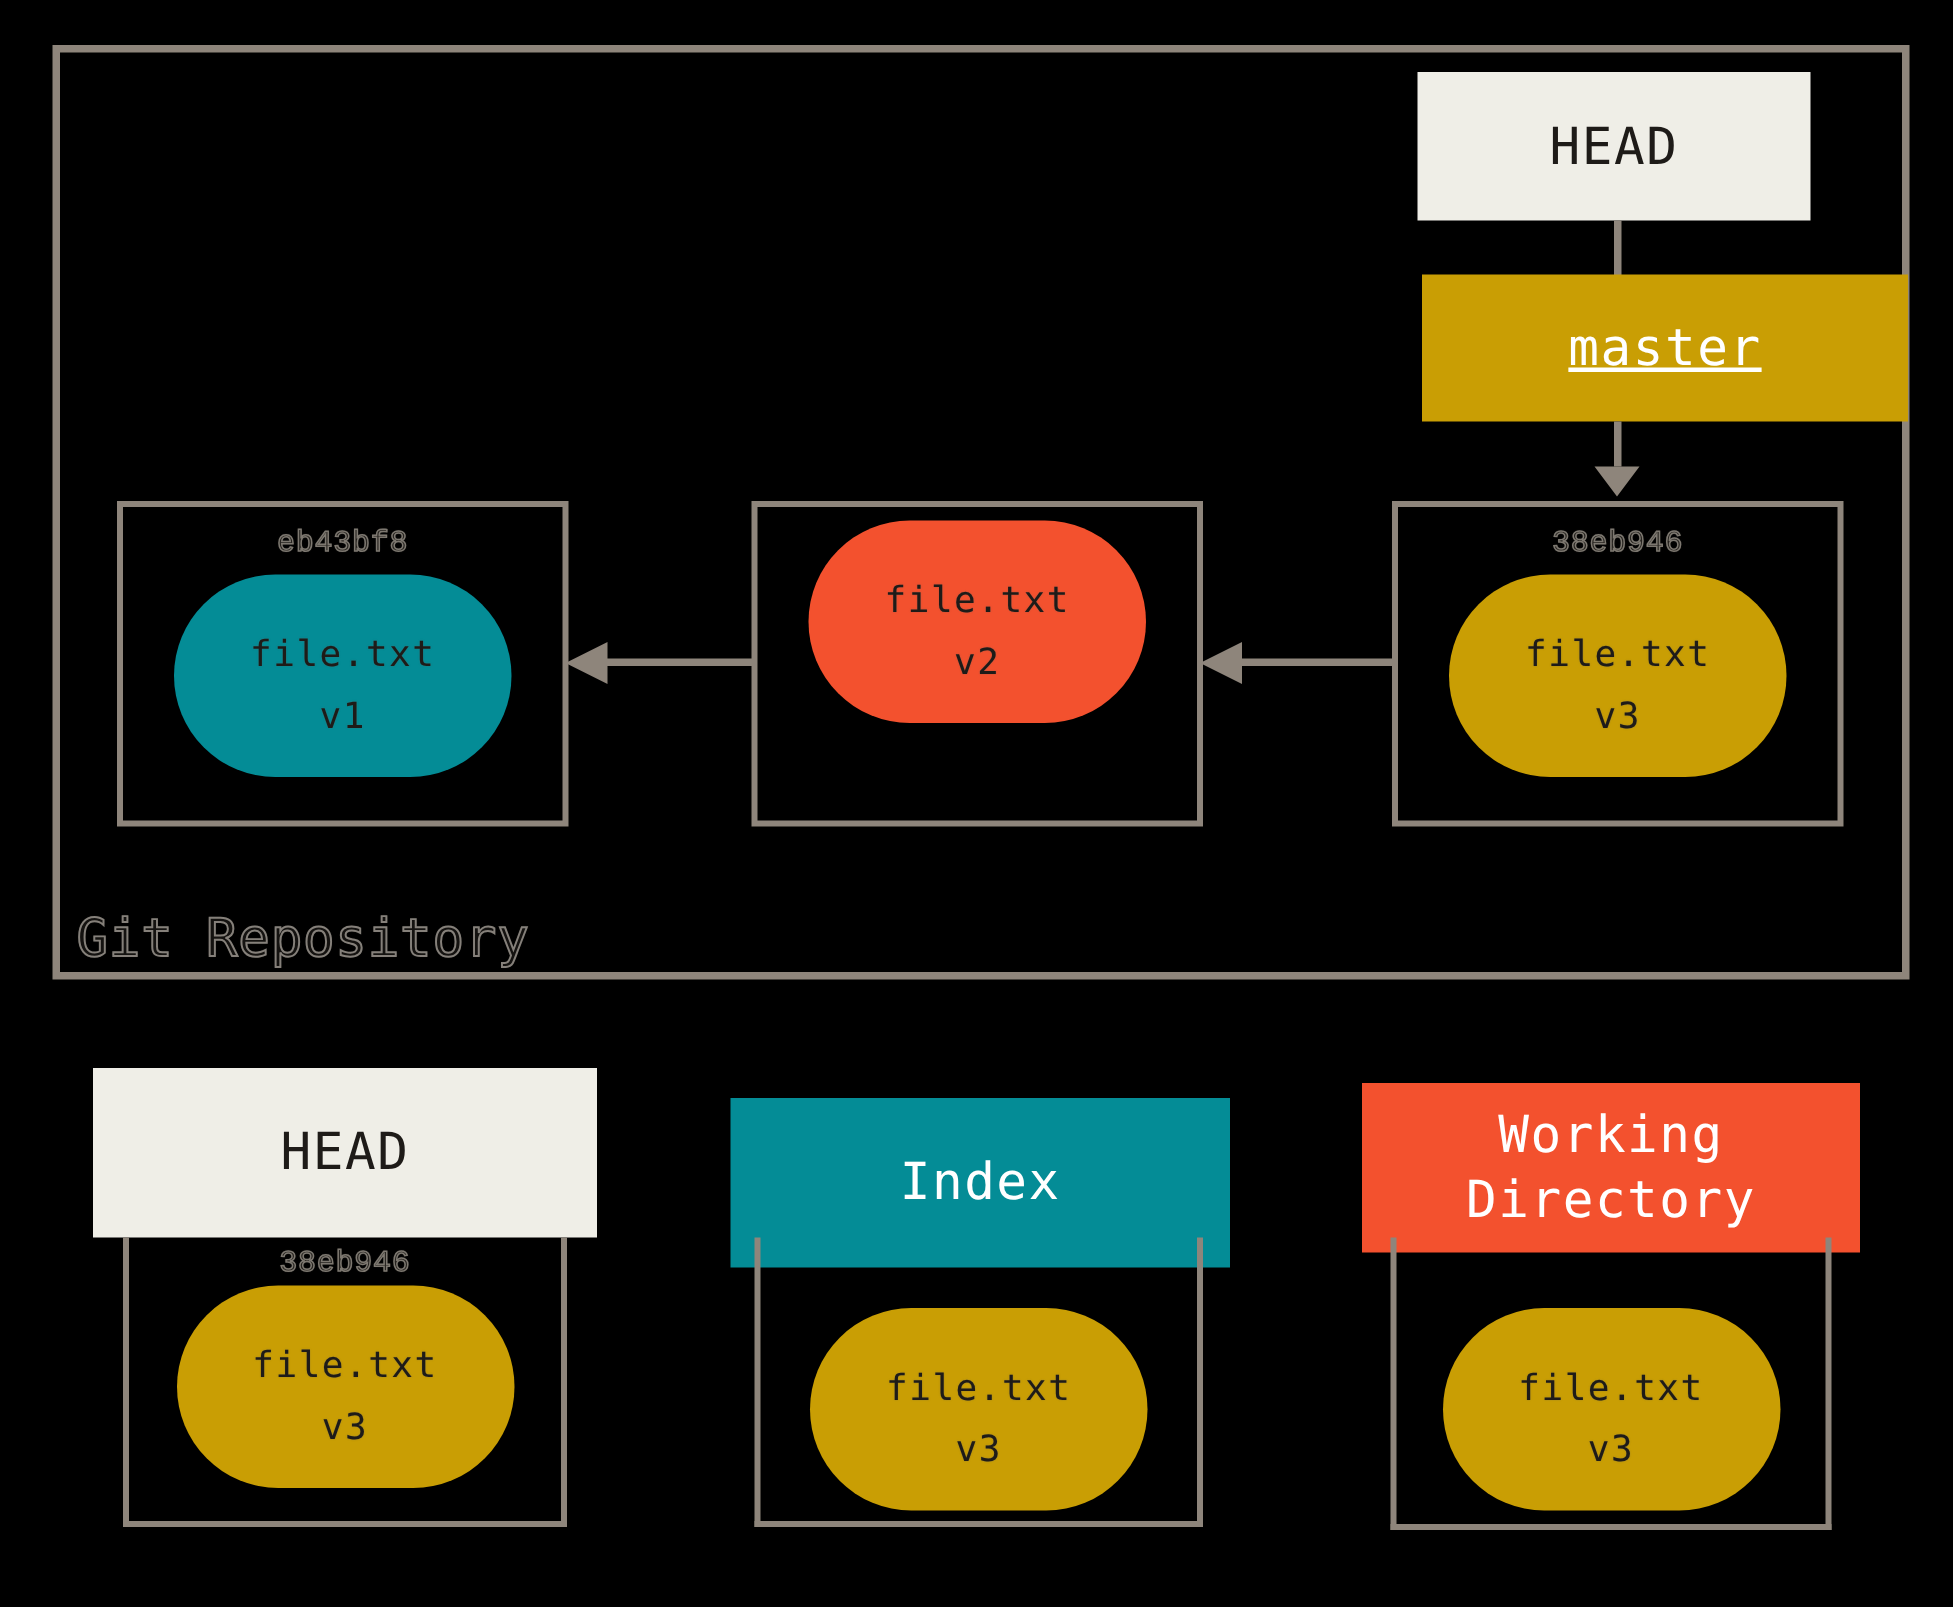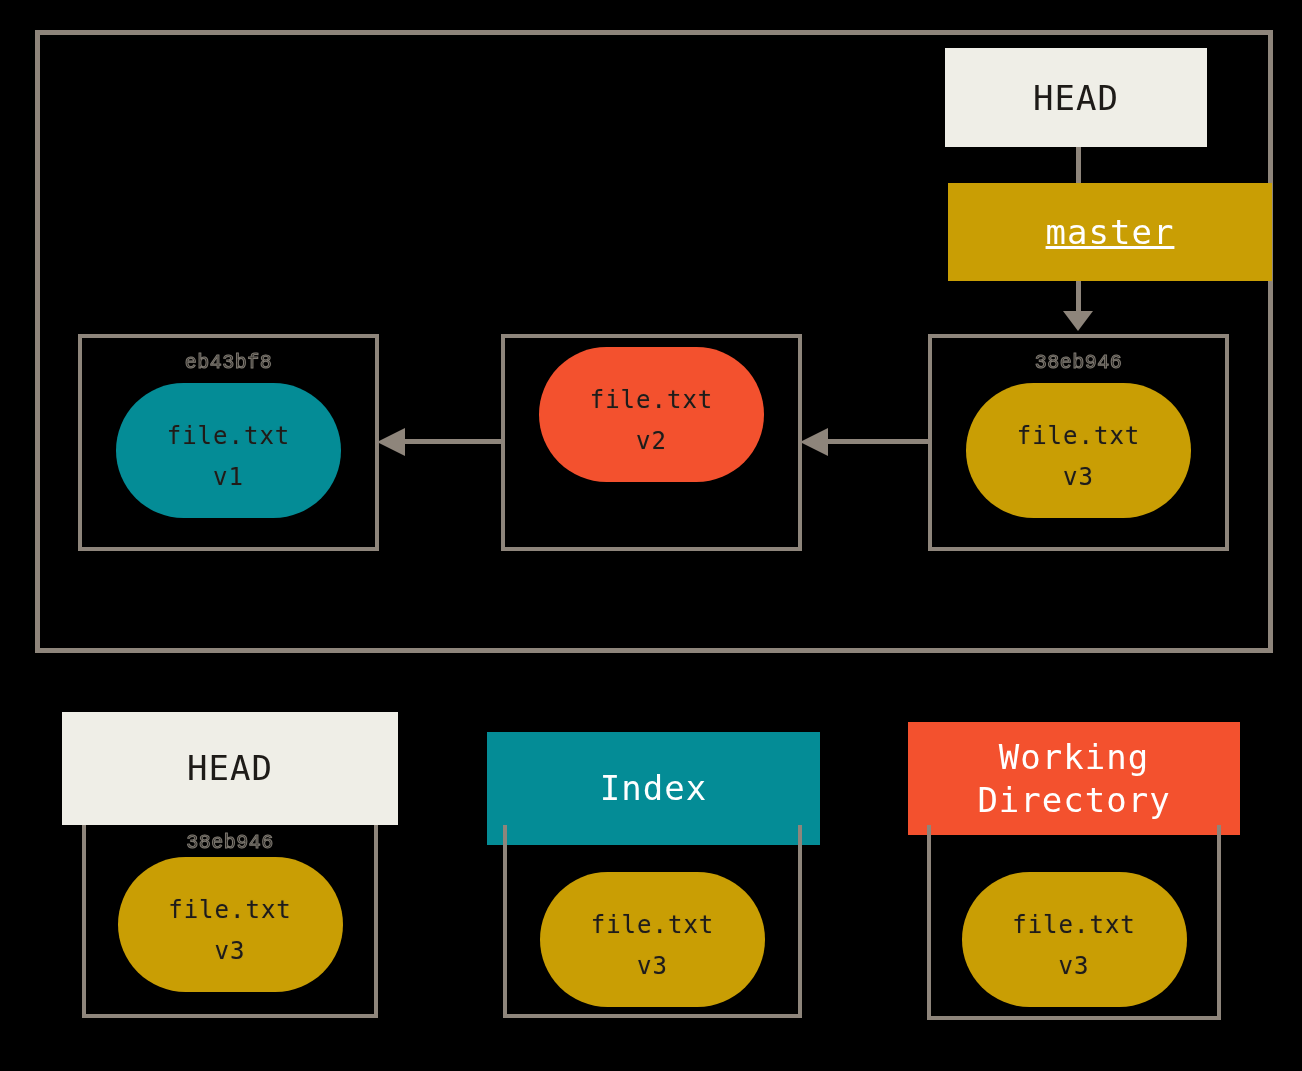--- a/index.html
+++ b/index.html
@@ -103,20 +103,21 @@
   .ha-body .commit-id { margin-top: 6px; }
   .ha-body .pill { margin-top: 3px; }
   .no-id .pill { margin-top: 47px; }
 </style>
 </head>
 <body>
 
 <div class="canvas">
 
   <div class="abs repo-box"></div>
+  <div class="abs repo-label">Git Repository</div>
 
   <div class="abs ref-box head-top" style="background: rgb(239, 238, 231);">HEAD</div>
 
   <div class="abs conn-v conn1"></div>
 
   <div class="abs ref-box master-box" style="background: rgb(201, 158, 4); text-decoration: underline;">master</div>
 
   <div class="abs conn-v conn2"></div>
   <div class="abs arrow-down"></div>
 

